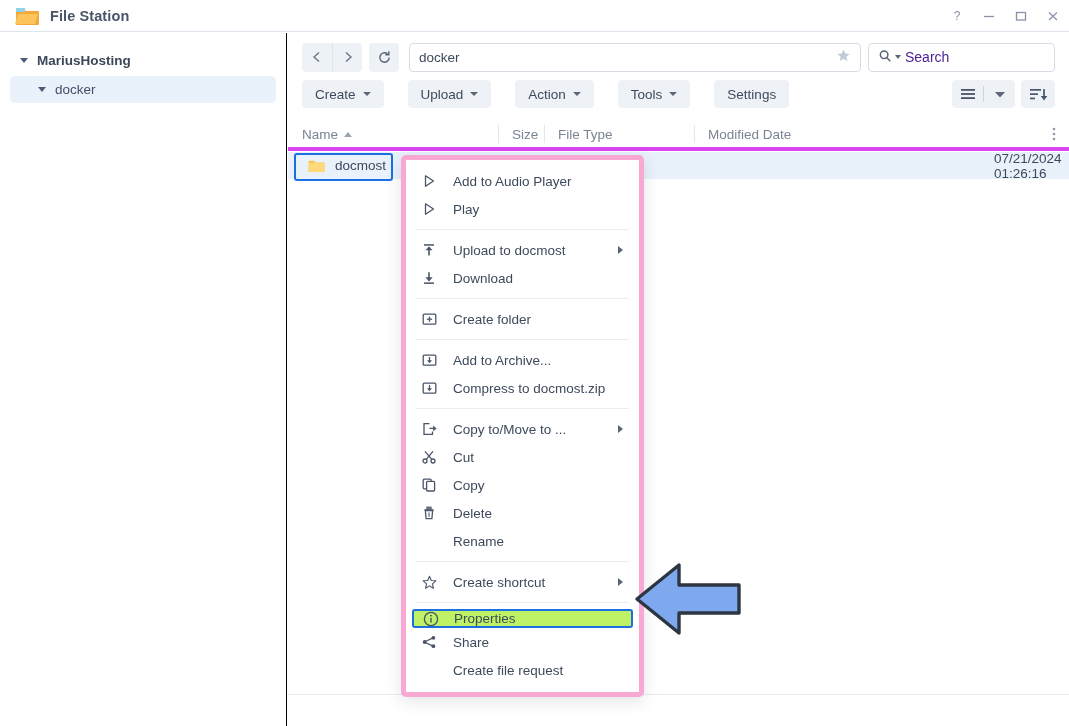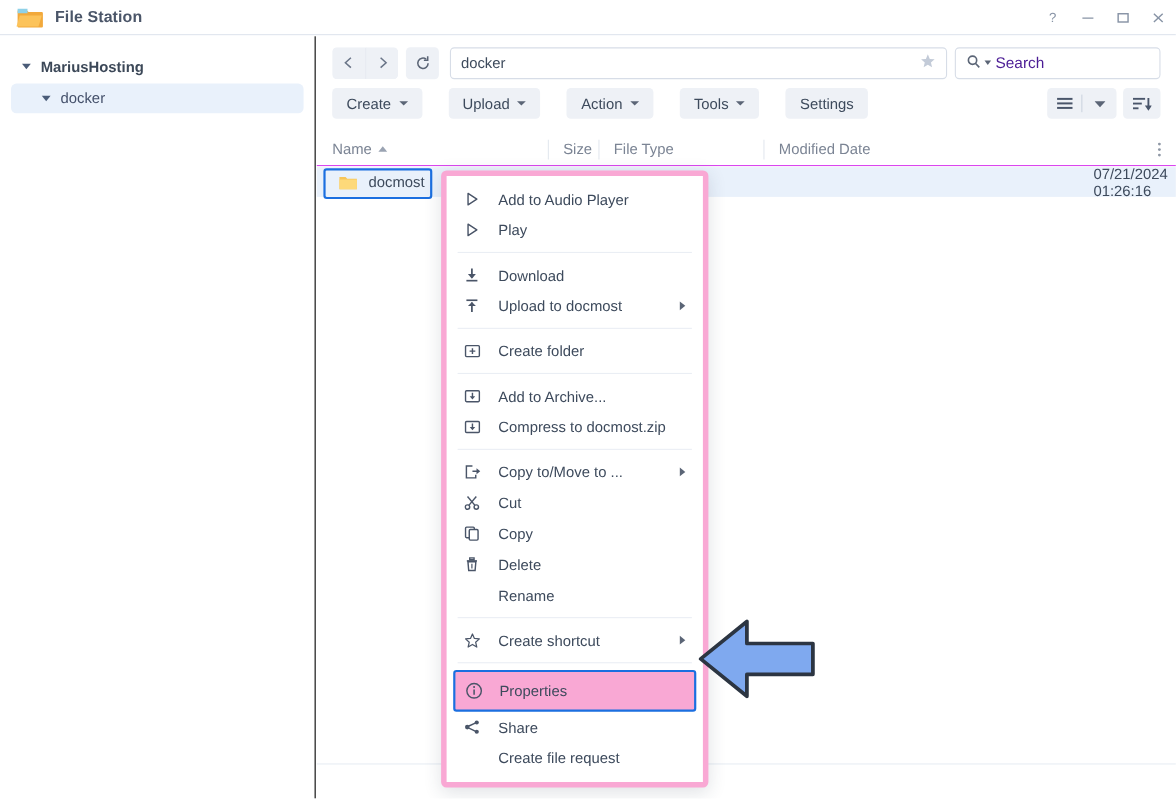--- a/index.html
+++ b/index.html
@@ -93,21 +93,21 @@
   }
   .tb-right { position:absolute; right:14px; display:flex; align-items:center; gap:6px; }
   .tb-icon-group { display:flex; align-items:center; background:#eef1f6; border-radius:4px; height:28px; }
   .tb-icon { width:31px; height:28px; display:flex; align-items:center; justify-content:center; color:#49556a;}
   .tb-div { width:1px; height:16px; background:#ccd4e0; }
   .tb-icon-single { width:34px; height:28px; background:#eef1f6; border-radius:4px; display:flex; align-items:center; justify-content:center; color:#49556a;}
 
   
   .list-head {
     position:absolute; left:0; right:0; top:88px; height:30px;
-    border-bottom:1px solid #d946ef; display:flex; align-items:center;
+    border-bottom:4px solid #d946ef; display:flex; align-items:center;
     font-size:13.5px; color:#7b8494;
   }
   .lh-cell { height:30px; display:flex; align-items:center; padding-left:14px; position:relative; }
   .lh-cell + .lh-cell::before {
     content:""; position:absolute; left:0; top:6px; height:18px; width:1px; background:#e3e8ef;
   }
   .lh-name { width:210px; }
   .lh-size { width:46px; }
   .lh-type { width:150px; }
   .lh-date { width:340px; }
@@ -152,22 +152,22 @@
   .mi .mi-ico { width:22px; flex:0 0 auto; display:flex; align-items:center; justify-content:flex-start; color:#4a5568; }
   .mi .mi-label { margin-left:9px; }
   .mi .mi-arrow {
     position:absolute; right:16px; width:0;height:0;
     border-top:4px solid transparent; border-bottom:4px solid transparent;
     border-left:5px solid #5b6576;
   }
   .mi.noicon .mi-label { margin-left:31px; }
   .msep { height:1px; background:#eaeef4; margin:6px 10px; }
   .mi.highlight {
-    background:#f9a8d4; border:2.5px solid #1b6fe0; border-radius:3px;
-    height:38px; margin:0 6px; padding-left:9px;
+    background:#bef264; border:2.5px solid #1b6fe0; border-radius:3px;
+    height:19px; margin:0 6px; padding-left:9px;
   }
 
   
   .bigarrow { position:absolute; left:634px; top:561px; width:110px; height:76px; z-index:40; }
 </style>
 </head>
 <body>
 
 <div id="app">
 
@@ -367,37 +367,37 @@
           </svg>
       </span>
       <span class="mi-label">Play</span>
     </div>
 
     <div class="msep"></div>
 
     <div class="mi">
       <span class="mi-ico">
         <svg width="14" height="14" viewBox="0 0 14 14">
+          <rect x="2" y="1.2" width="10" height="1.5" fill="#4a5568"></rect>
+          <line x1="7" y1="4" x2="7" y2="12.6" stroke="#4a5568" stroke-width="1.6"></line>
+          <polygon points="3.4,7.2 10.6,7.2 7,3.6" fill="#4a5568"></polygon>
+        </svg>
+      </span>
+      <span class="mi-label">Upload to docmost</span>
+      <span class="mi-arrow"></span>
+    </div>
+    <div class="mi">
+      <span class="mi-ico">
+        <svg width="14" height="14" viewBox="0 0 14 14">
           <line x1="7" y1="1.2" x2="7" y2="9.6" stroke="#4a5568" stroke-width="1.6"></line>
           <polygon points="3.4,6.2 10.6,6.2 7,10.4" fill="#4a5568"></polygon>
           <rect x="2" y="11.4" width="10" height="1.5" fill="#4a5568"></rect>
         </svg>
       </span>
       <span class="mi-label">Download</span>
-    </div>
-    <div class="mi">
-      <span class="mi-ico">
-        <svg width="14" height="14" viewBox="0 0 14 14">
-          <rect x="2" y="1.2" width="10" height="1.5" fill="#4a5568"></rect>
-          <line x1="7" y1="4" x2="7" y2="12.6" stroke="#4a5568" stroke-width="1.6"></line>
-          <polygon points="3.4,7.2 10.6,7.2 7,3.6" fill="#4a5568"></polygon>
-        </svg>
-      </span>
-      <span class="mi-label">Upload to docmost</span>
-      <span class="mi-arrow"></span>
     </div>
 
     <div class="msep"></div>
 
     <div class="mi">
       <span class="mi-ico">
         <svg width="15" height="14" viewBox="0 0 15 14">
           <rect x="1.2" y="2.2" width="12.6" height="10" fill="none" stroke="#4a5568" stroke-width="1.3" rx="1"></rect>
           <line x1="7.5" y1="4.6" x2="7.5" y2="9.8" stroke="#4a5568" stroke-width="1.3"></line>
           <line x1="4.9" y1="7.2" x2="10.1" y2="7.2" stroke="#4a5568" stroke-width="1.3"></line>

